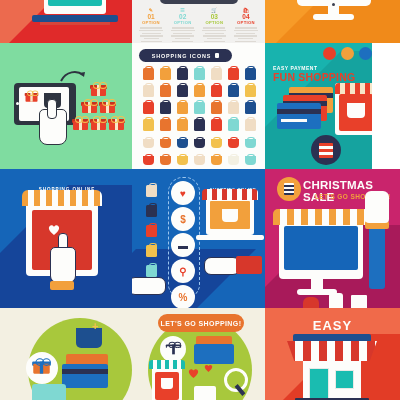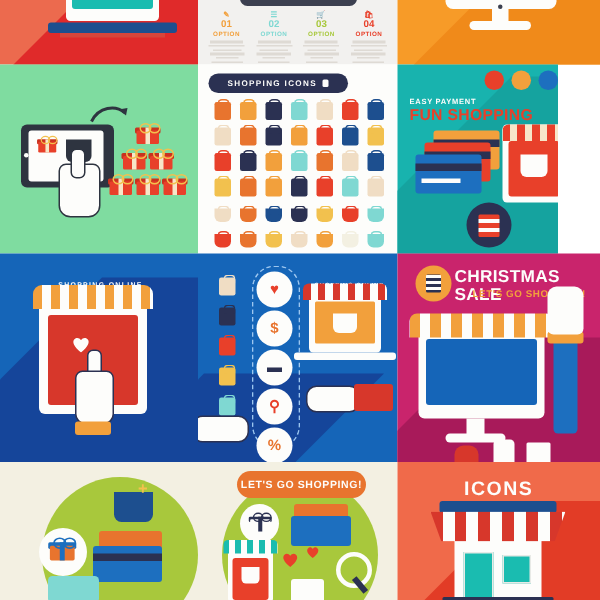--- a/index.html
+++ b/index.html
@@ -592,21 +592,21 @@
     <svg class="hrt2 hsvg" viewBox="0 0 12 11">
         <path d="M6 11 C1 7,0 4,1.6 2.2 C3 0.6,5 1.2,6 2.8 C7 1.2,9 0.6,10.4 2.2 C12 4,11 7,6 11Z" fill="#e8402a"></path>
       </svg>
     <div class="mag"></div>
     <div class="maghandle"></div>
     <div class="tag"></div>
   </div>
 
   <div class="panel" id="p-shop">
     <div class="shadow"></div>
-    <div class="t">ICONS</div>
+    <div class="t">EASY</div>
     <div class="body"></div>
     <div class="roof"></div>
     <div class="awn"></div>
     <div class="door"></div>
     <div class="win"></div>
     <div class="base"></div>
   </div>
 
 </div>
 

